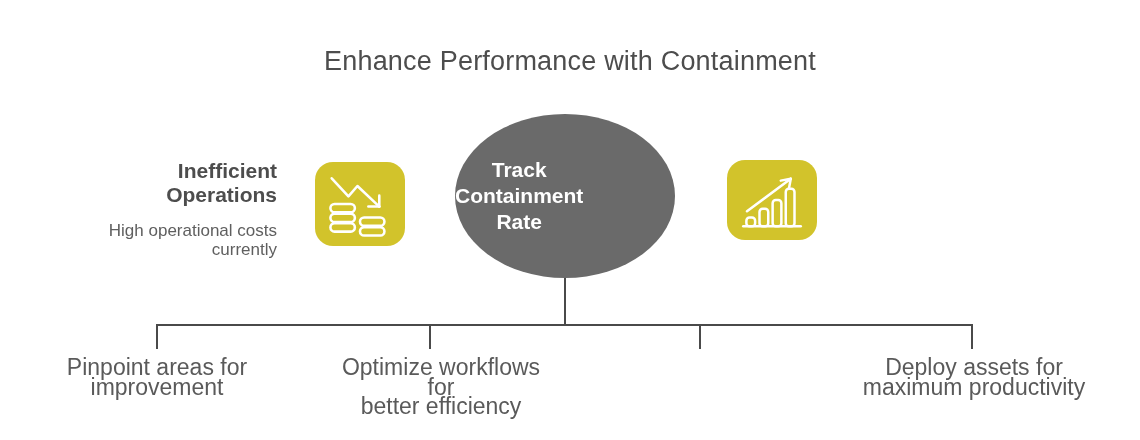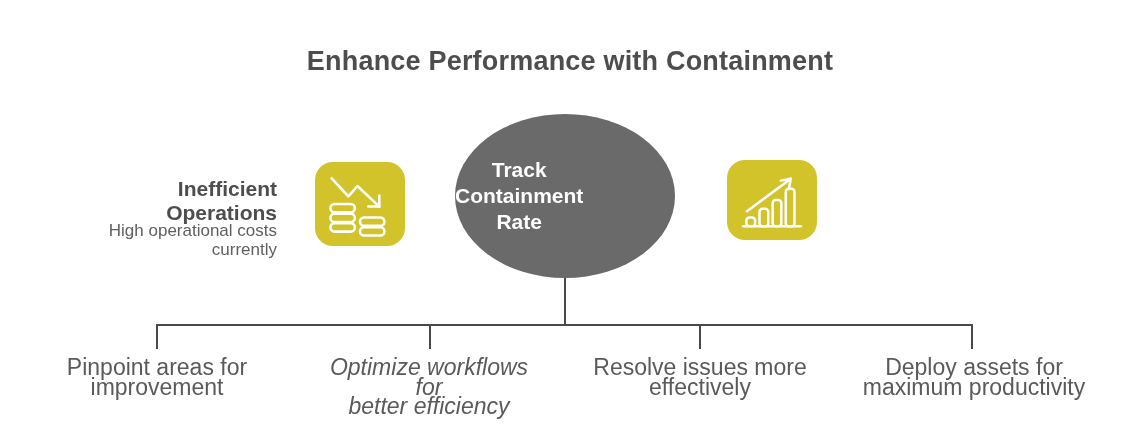--- a/index.html
+++ b/index.html
@@ -9,21 +9,21 @@
     background:#ffffff;
     font-family:"Liberation Sans", sans-serif;
     overflow:hidden;
   }
   .pre{white-space:pre-line;}
 
   
   .title{
     position:absolute;left:0;top:46px;width:1140px;
     text-align:center;
-    font-size:27px;font-weight:700;color:#4d4d4d;
+    font-size:27px;font-weight:400;color:#4d4d4d;
     letter-spacing:0.2px;
   }
 
   
   .center-node{
     position:absolute;left:455px;top:114px;width:220px;height:164px;
     background:#6a6a6a;border-radius:50%;
     display:flex;align-items:center;justify-content:flex-start;
     text-align:center;
     color:#ffffff;font-size:21px;font-weight:700;line-height:26px;
@@ -33,21 +33,21 @@
   .side-heading{
     position:absolute;
     font-size:21px;font-weight:700;color:#4d4d4d;line-height:24px;
   }
   .side-desc{
     position:absolute;
     font-size:17px;font-weight:400;color:#5f5f5f;line-height:19px;
   }
   .left-align-block{left:855px;text-align:left;}
   .right-align-block{right:863px;text-align:right;}
-  .left-heading{top:177px;}
+  .left-heading{top:159px;}
   .left-desc{top:221px;}
   .right-heading{top:162px;}
   .right-desc{top:221px;}
 
   
   .icon-tile{
     position:absolute;width:90px;height:84px;
     background:#d2c32b;border-radius:18px;
     display:flex;align-items:center;justify-content:center;
   }
@@ -65,21 +65,21 @@
   .drop-3{left:699px;}
   .drop-4{left:971px;}
 
   
   .bottom-label{
     position:absolute;top:358px;width:230px;
     text-align:center;
     font-size:23px;color:#5a5a5a;line-height:19.5px;
   }
   .bl-1{left:42px;}
-  .bl-2{left:314px;font-style:italic;}
+  .bl-2{left:326px;}
   .bl-3{left:585px;}
   .bl-4{left:859px;}
 </style>
 </head>
 <body>
 
 <div id="stage">
 
   <div class="title">Enhance Performance with Containment</div>
 
@@ -125,18 +125,16 @@
   <div class="line h-rail"></div>
   <div class="line drop drop-1"></div>
   <div class="line drop drop-2"></div>
   <div class="line drop drop-3"></div>
   <div class="line drop drop-4"></div>
 
   <div class="bottom-label bl-1 pre">Pinpoint areas for
 improvement</div>
   <div class="bottom-label bl-2 pre">Optimize workflows for
 better efficiency</div>
-  <div class="bottom-label bl-3 pre">Resolve issues more
-effectively</div>
   <div class="bottom-label bl-4 pre">Deploy assets for
 maximum productivity</div>
 
 </div>
 
 </body></html>

